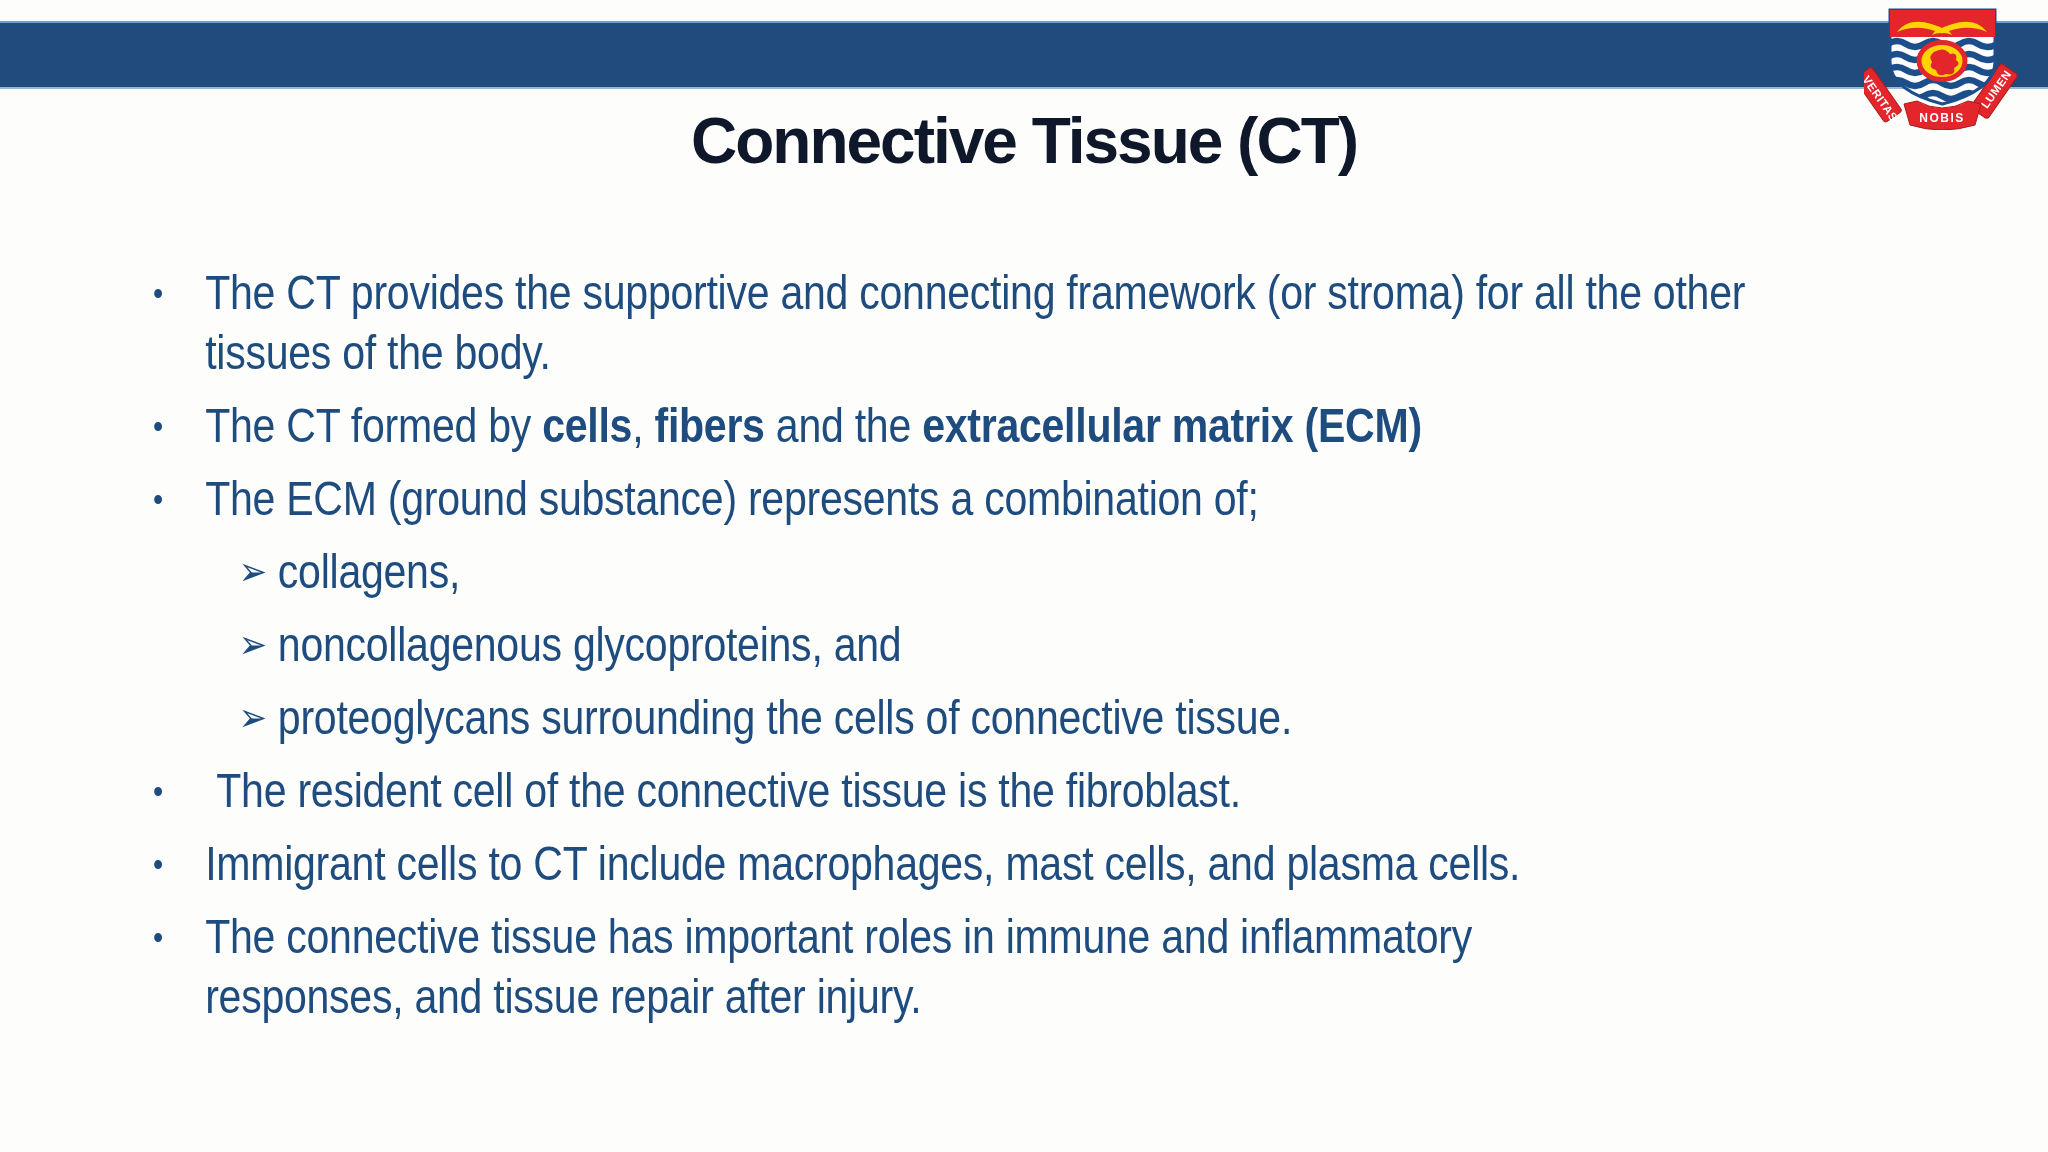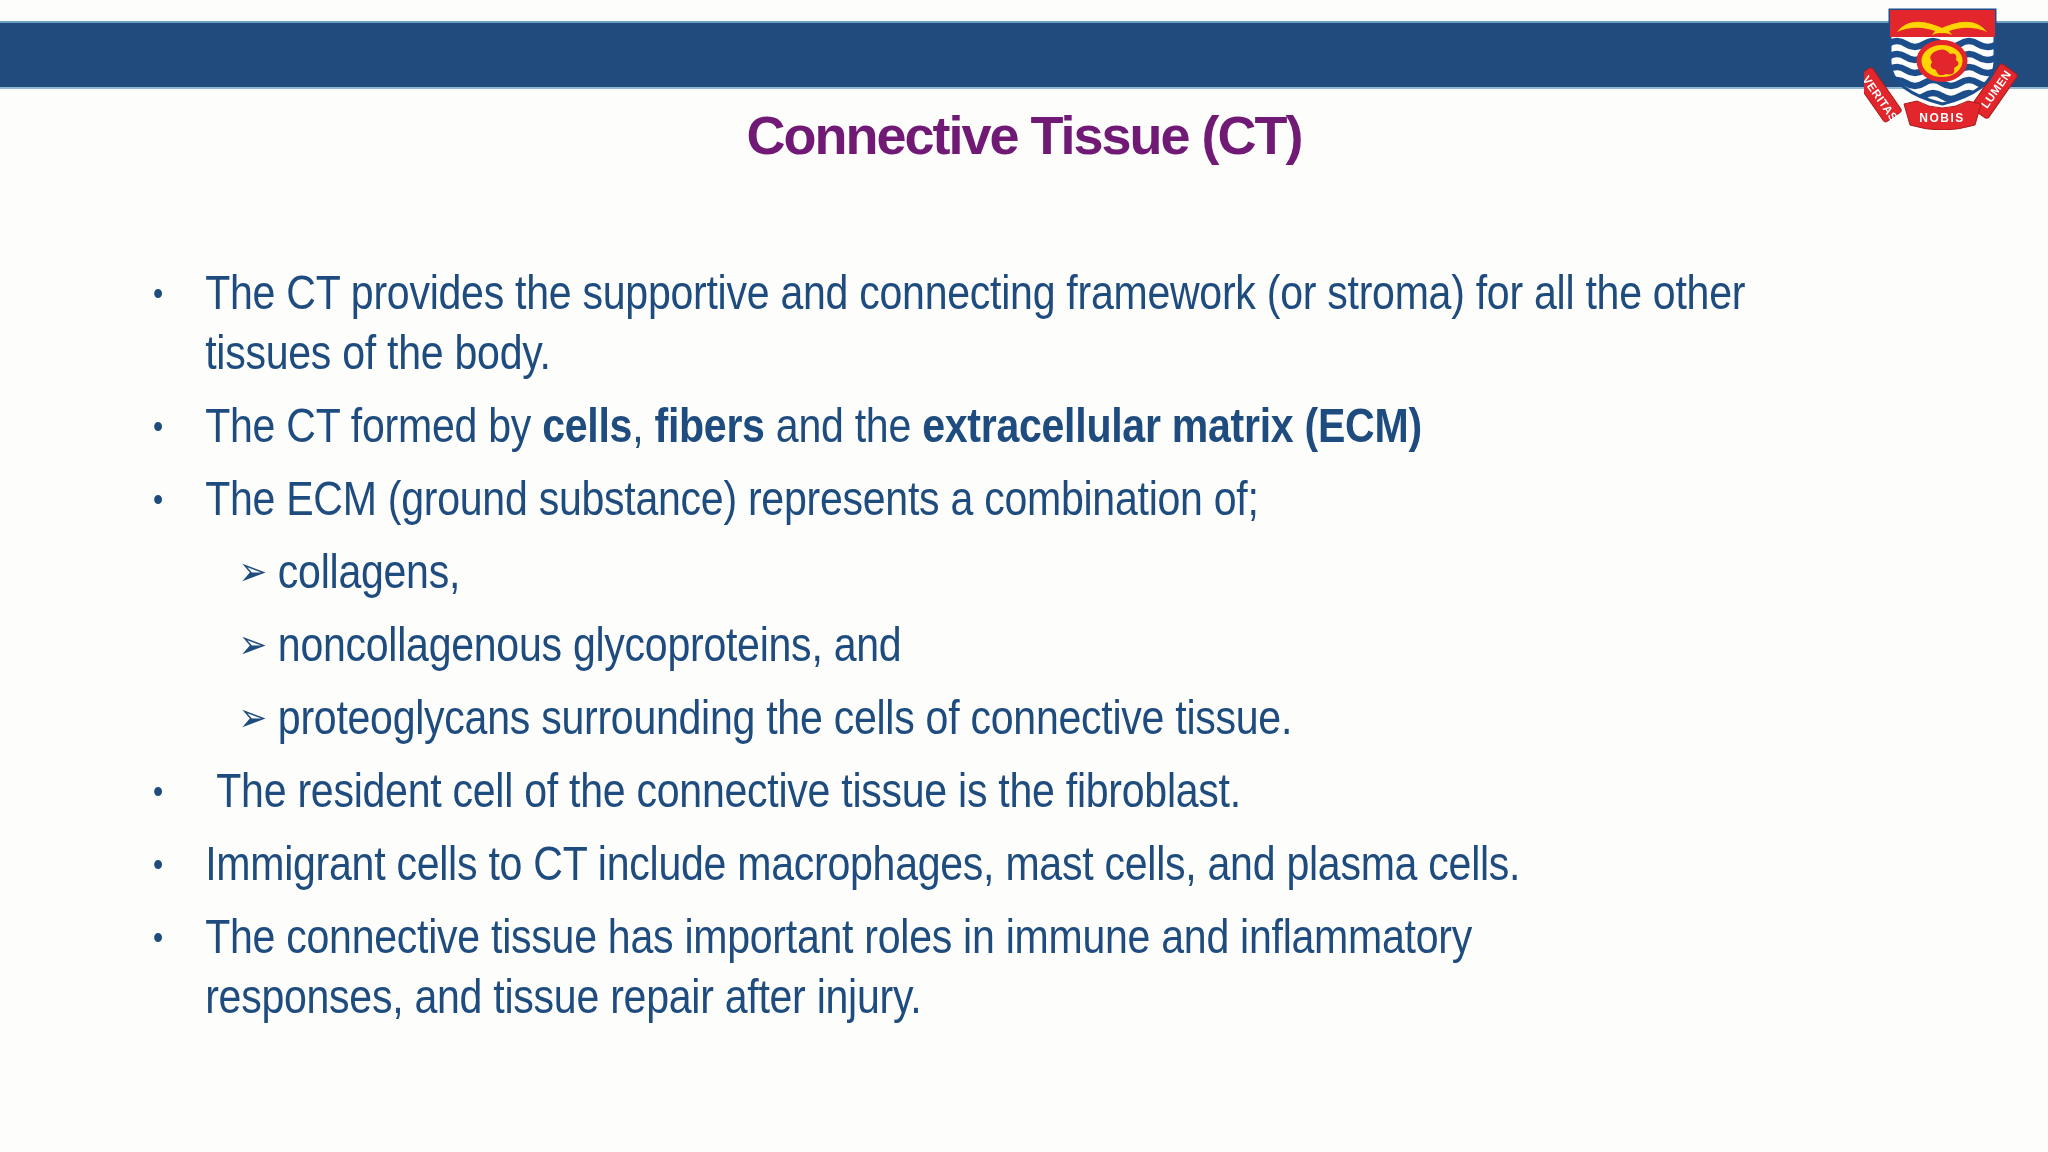--- a/index.html
+++ b/index.html
@@ -10,22 +10,22 @@
   }
   .top-bar{
     position:absolute;left:0;top:21px;width:100%;height:68px;
     background:#224b7d;
     border-top:2px solid #6f9fc7;border-bottom:2px solid #93b9d8;
     box-sizing:border-box;
   }
   .slide-title{
     position:absolute;top:104px;left:0;width:100%;
     text-align:center;
-    font-size:54px;font-weight:bold;letter-spacing:-2px;
-    color:#701a75;
+    font-size:64px;font-weight:bold;letter-spacing:-2px;
+    color:#0f172a;
   }
   .content{
     position:absolute;left:153px;top:263px;width:2010px;
     transform:scaleX(0.855);transform-origin:0 0;
     font-size:48px;line-height:60px;letter-spacing:-0.3px;
     color:#1f4c7e;
   }
   .item{display:flex;margin-bottom:13px;}
   .marker{flex:0 0 61px;}
   .marker.dot{font-size:34px;line-height:60px;}

